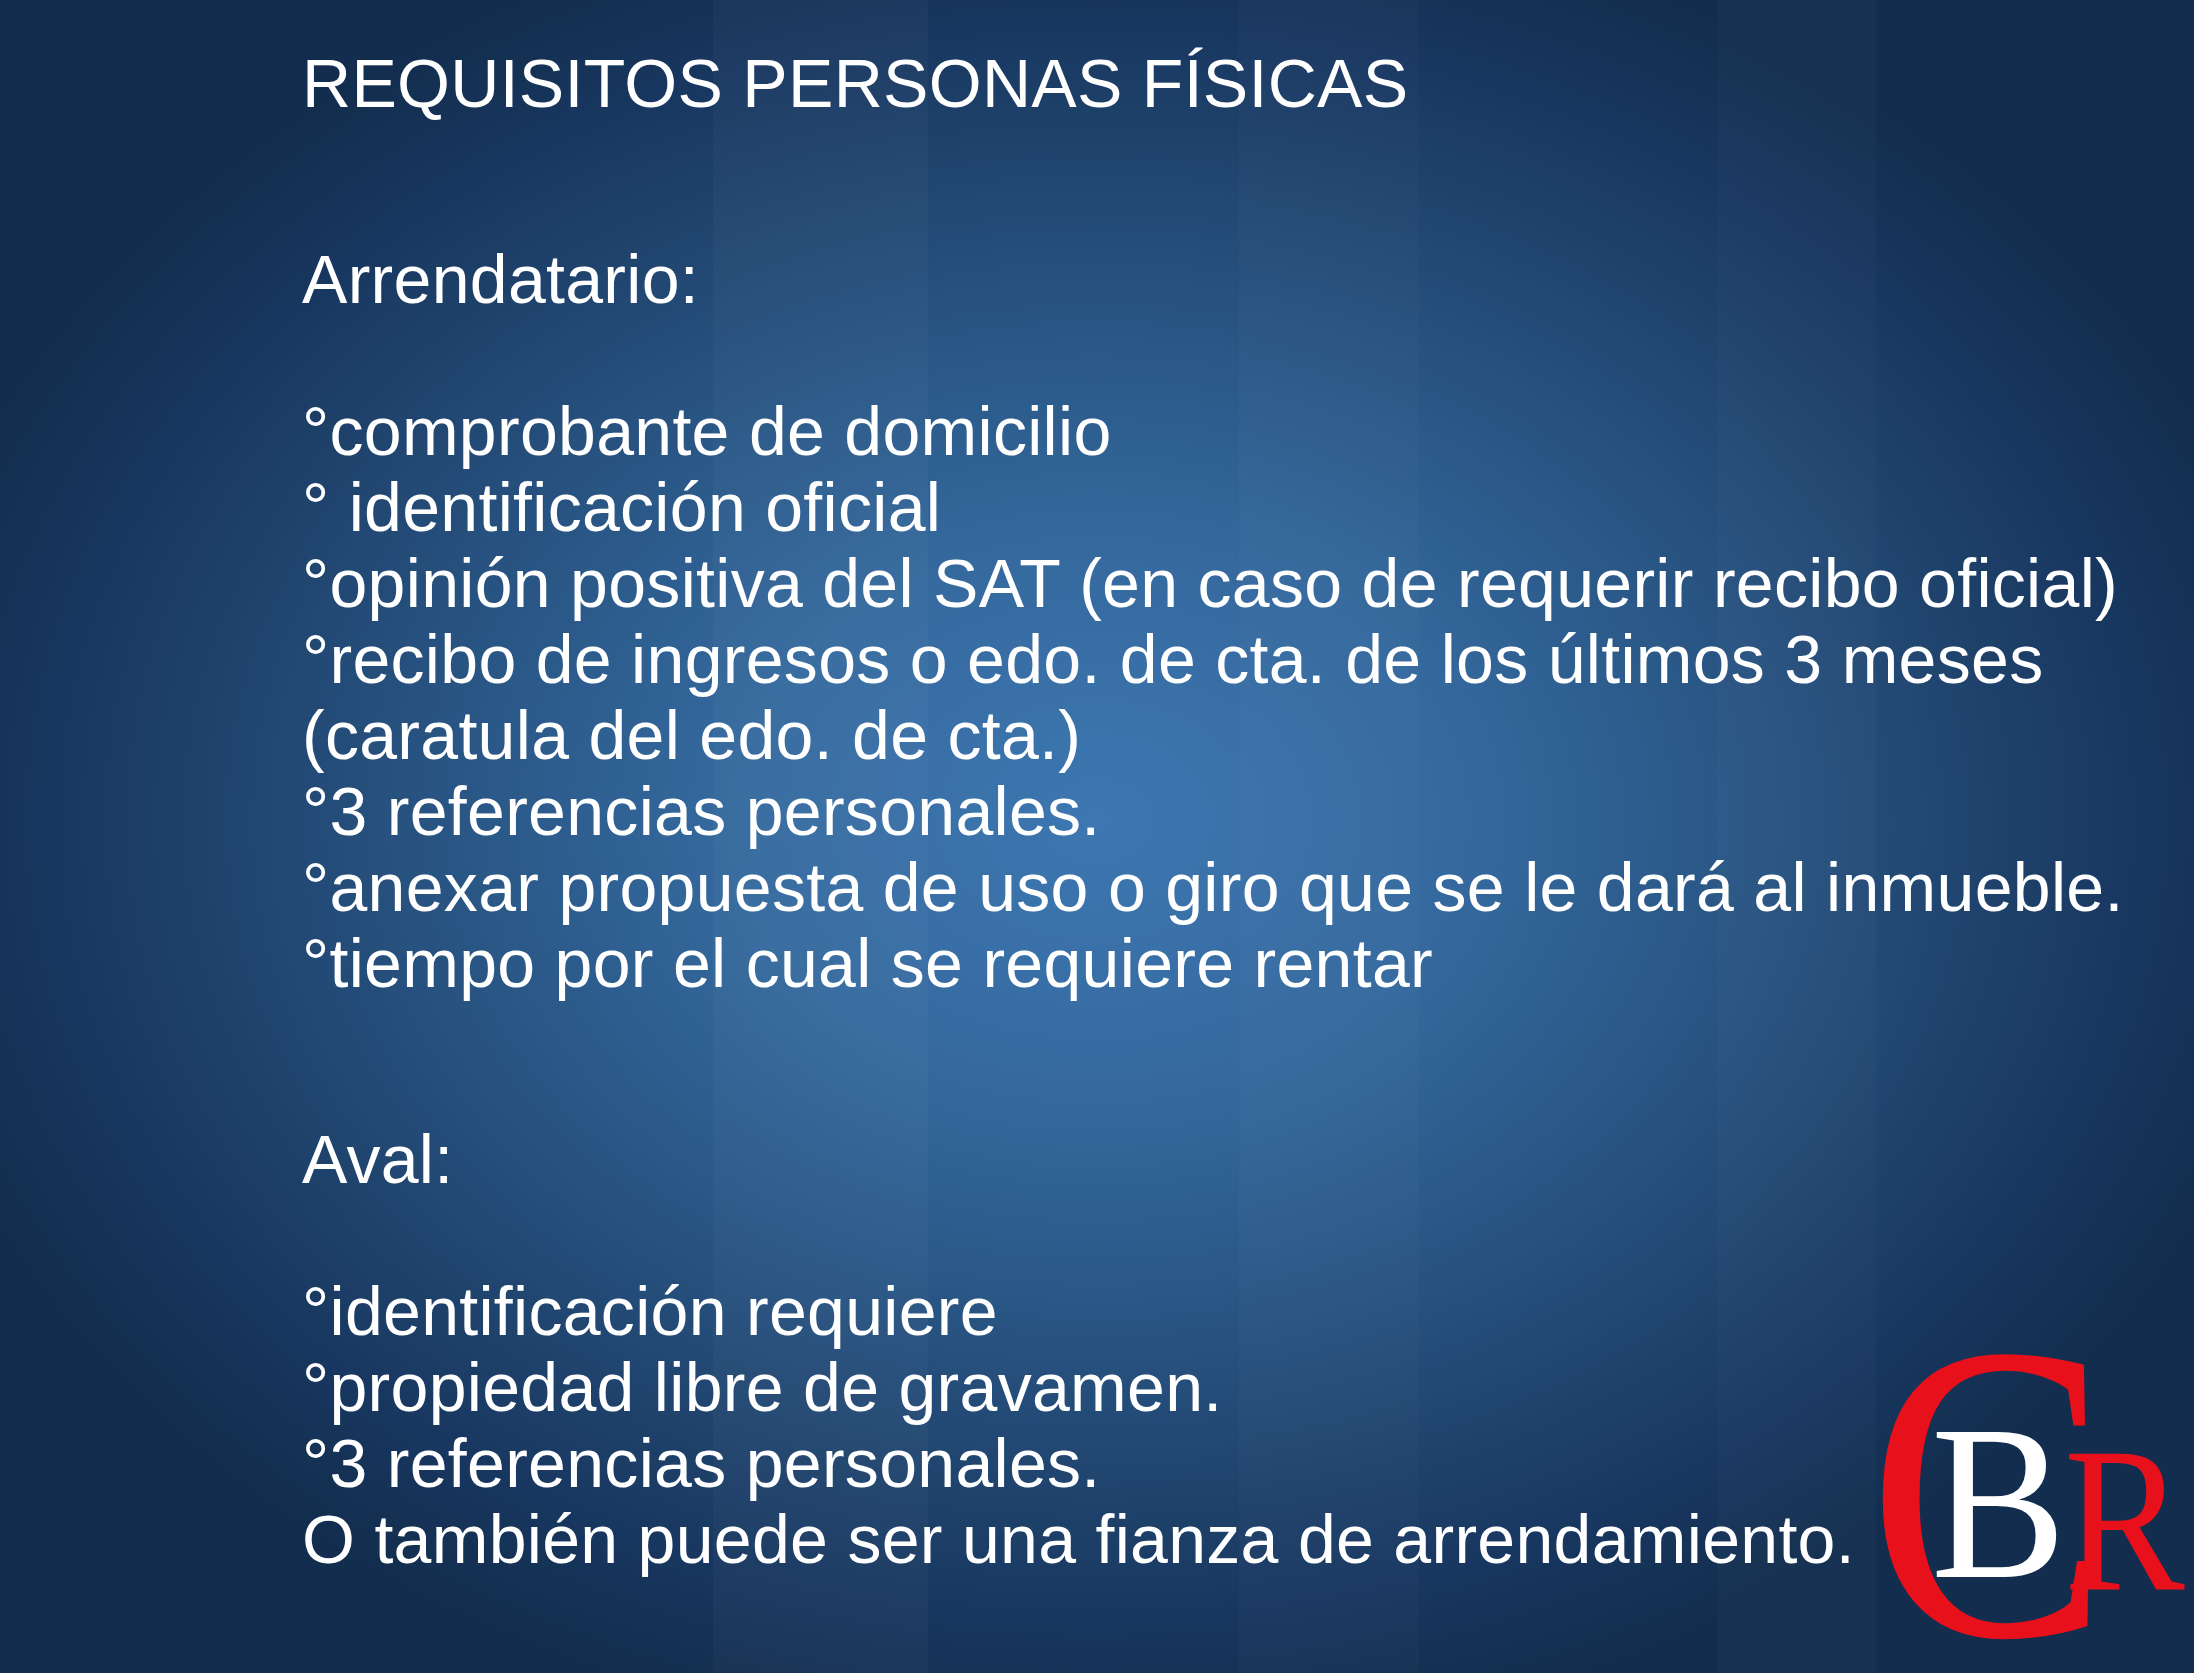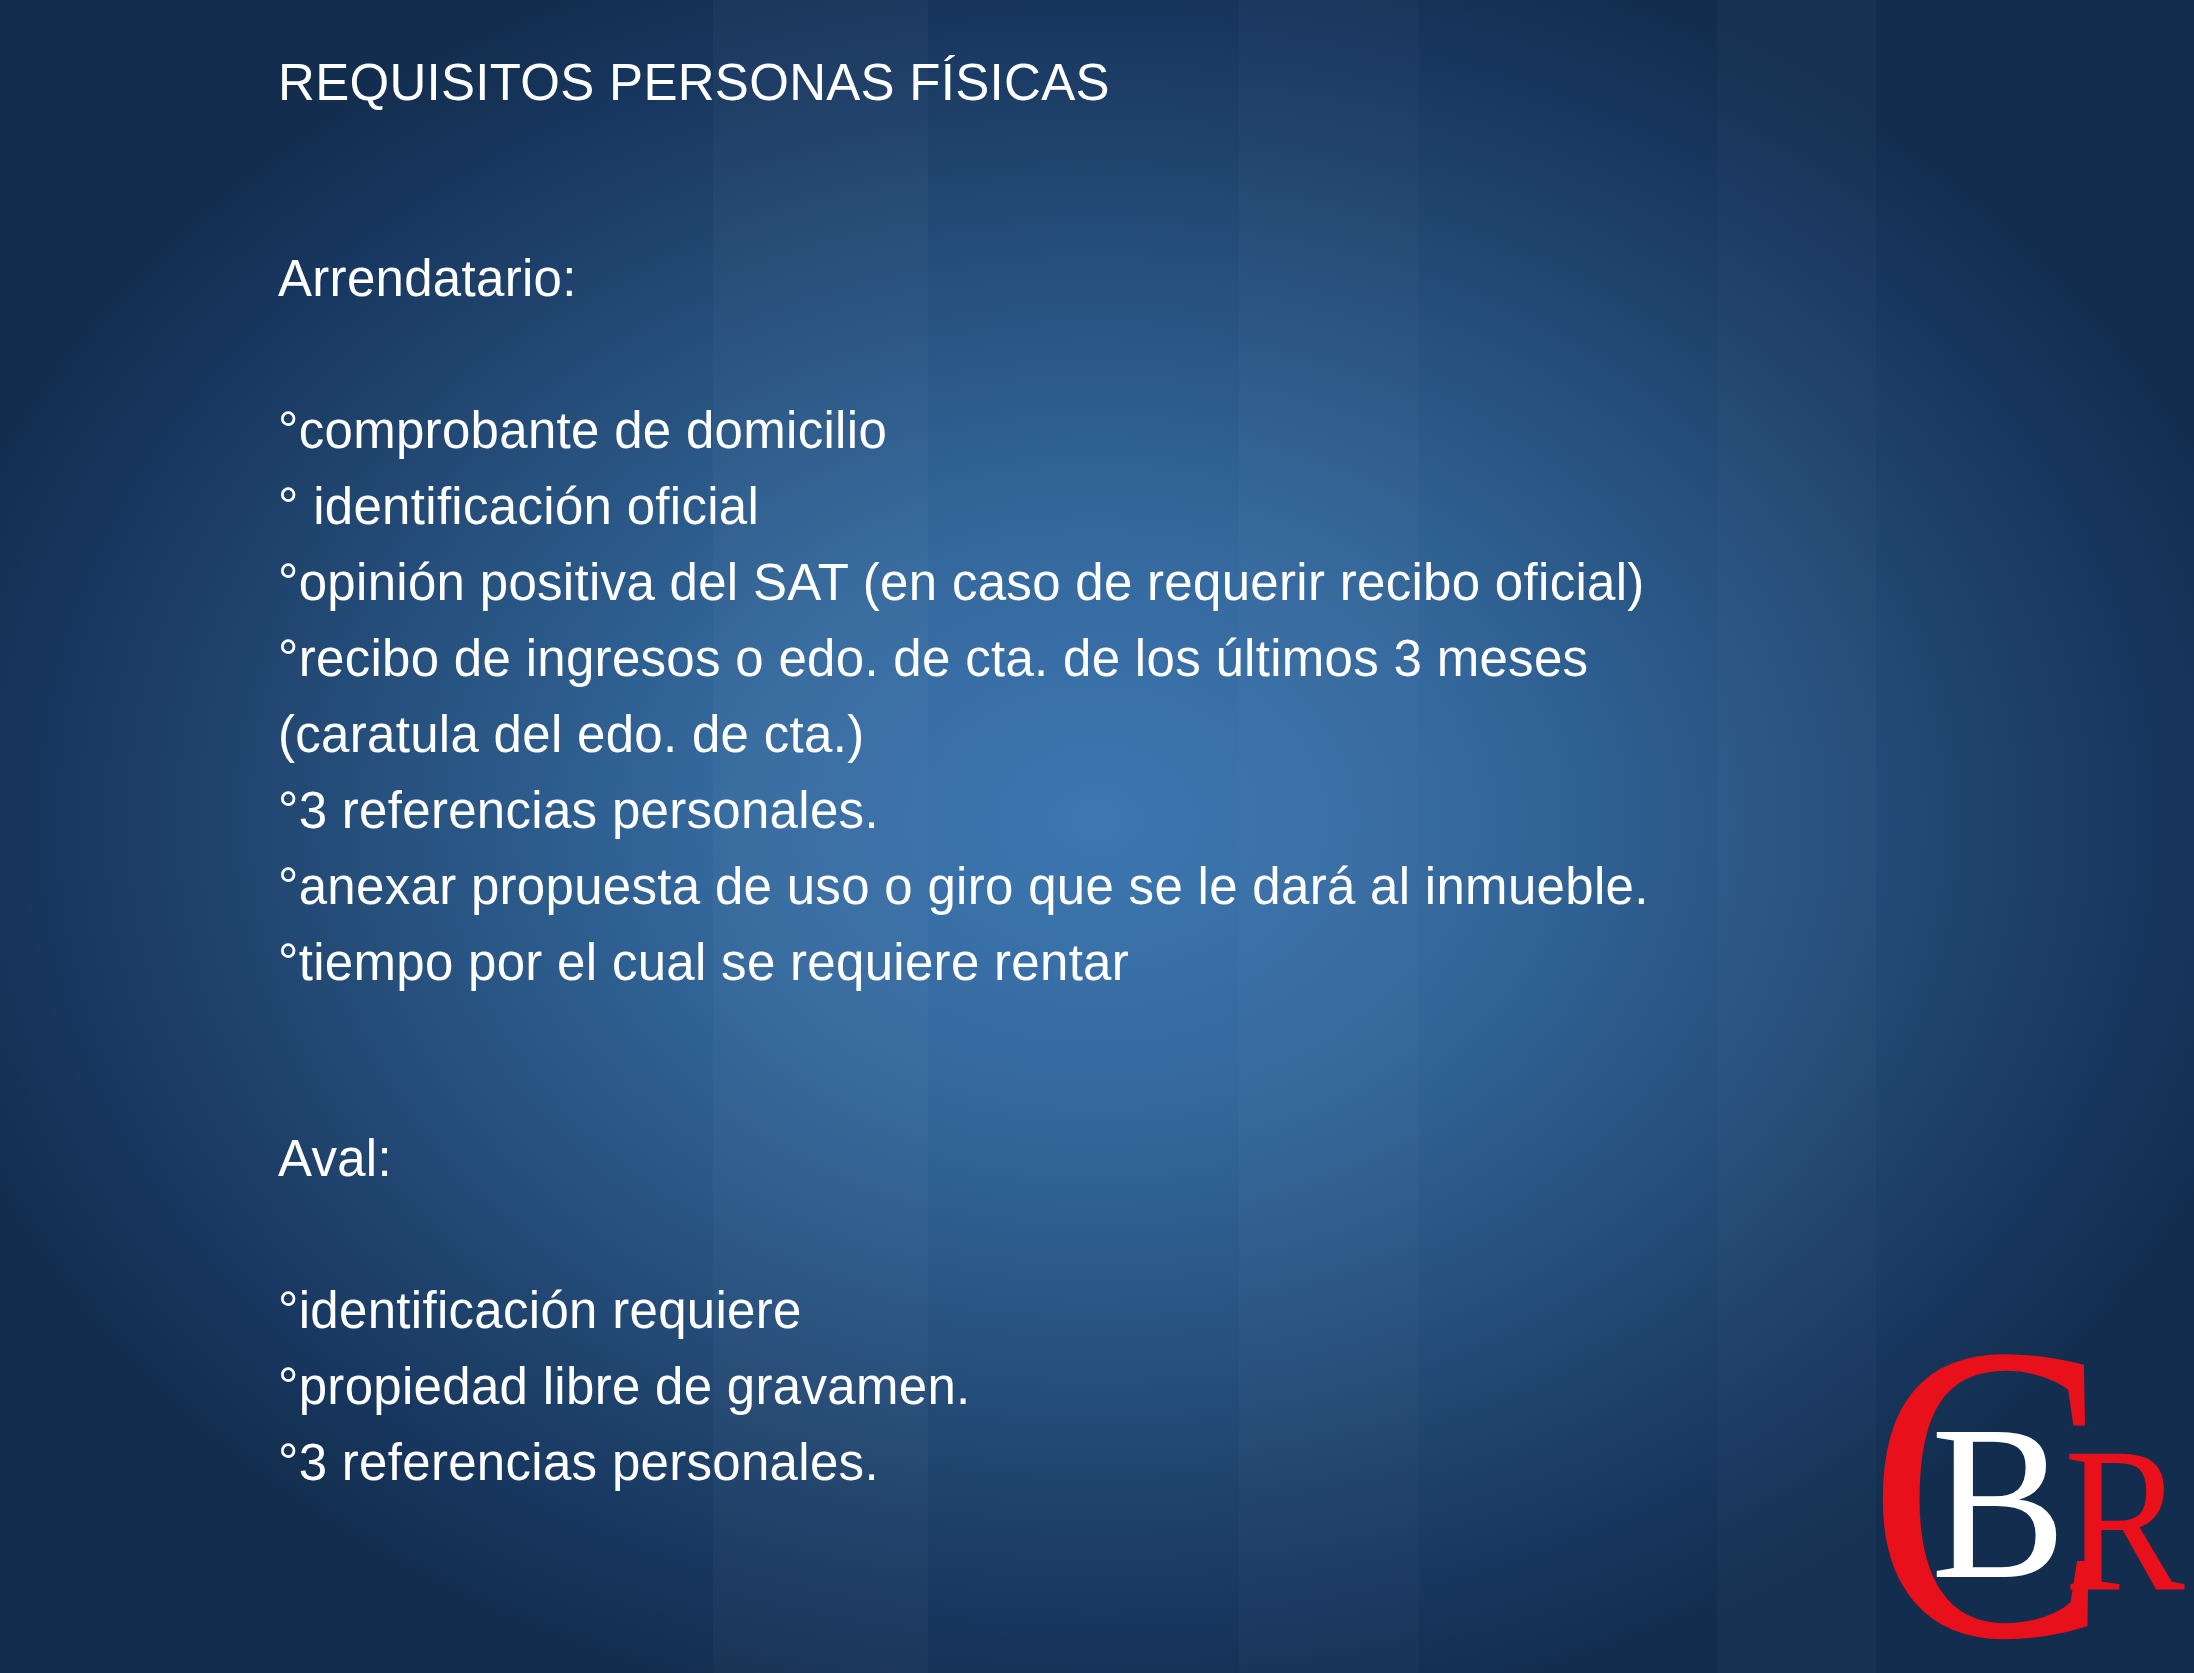--- a/index.html
+++ b/index.html
@@ -29,24 +29,24 @@
         #3d77b1 0%, #35699e 30%, #2b5a8a 48%,
         #264f7c 60%, #1d4069 76%, #183760 86%, #143052 96%, #122d4e 100%);
   }
   .bg-stripe { position: absolute; top: 0; height: 100%; background: rgba(255,255,255,0.027); }
   .bg-stripe.s1 { left: 713px; width: 215px; }
   .bg-stripe.s2 { left: 1239px; width: 180px; background: rgba(255,255,255,0.020); }
   .bg-stripe.s3 { left: 1717px; width: 159px; background: rgba(255,255,255,0.018); }
 
   .content {
     position: absolute;
-    left: 278px;
+    left: 302px;
     top: 45px;
     color: #ffffff;
-    font-size: 51px;
+    font-size: 68px;
     line-height: 76px;
     white-space: nowrap;
     letter-spacing: 0.3px;
   }
   .heading { margin-top: 120px; }
   .lines   { margin-top: 76px; }
 
   .logo {
     position: absolute;
     left: 1862px;
@@ -91,20 +91,21 @@
       <div class="line">°tiempo por el cual se requiere rentar</div>
     </div>
   </div>
 
   <div class="section">
     <div class="heading">Aval:</div>
     <div class="lines">
       <div class="line">°identificación requiere</div>
       <div class="line">°propiedad libre de gravamen.</div>
       <div class="line">°3 referencias personales.</div>
+      <div class="line">O también puede ser una fianza de arrendamiento.</div>
     </div>
   </div>
 </div>
 
 <div class="logo">
   <span class="logo-c">C</span>
   <span class="logo-r">R</span>
   <span class="logo-b">B</span>
 </div>
 

